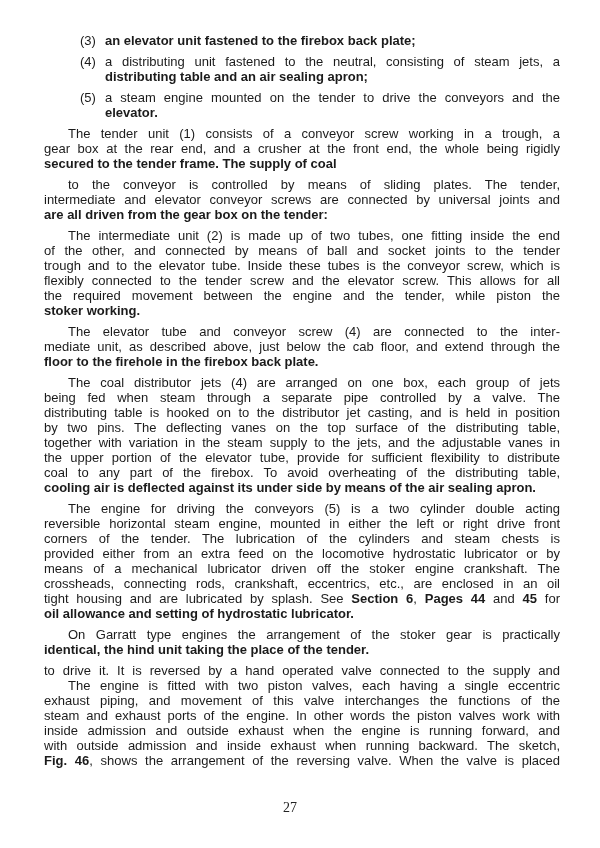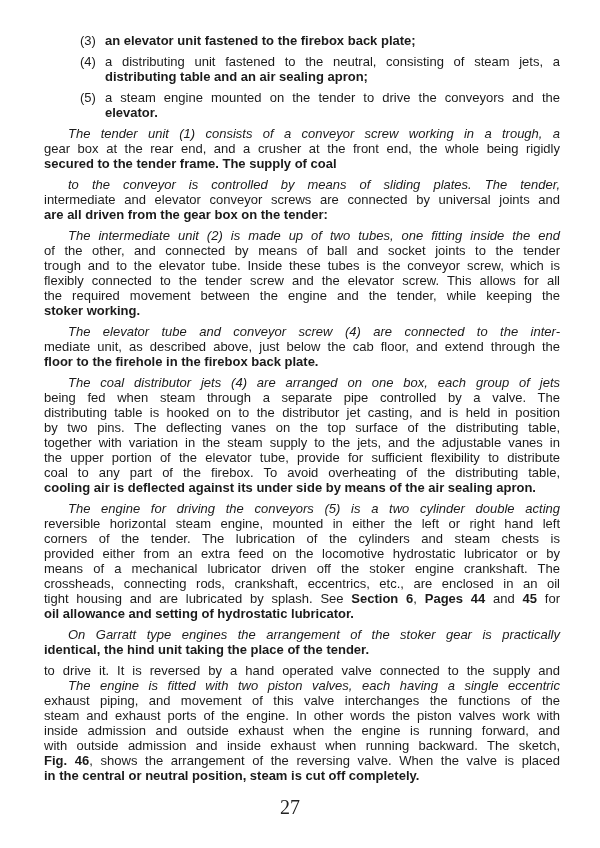--- a/index.html
+++ b/index.html
@@ -36,21 +36,20 @@
     text-align-last: justify;
     -moz-text-align-last: justify;
   }
   .line.end {
     text-align-last: left;
     font-weight: bold;
     -moz-text-align-last: left;
   }
   .para .line.first {
     text-indent: 24px;
-    font-style: italic;
   }
   .list-item {
     position: relative;
     padding-left: 61px;
   }
   .list-item .marker {
     position: absolute;
     left: 36px;
     top: 0;
     line-height: 15px;
@@ -58,21 +57,21 @@
   b {
     font-weight: bold;
   }
   .page-number {
     position: absolute;
     top: 799px;
     left: 0;
     width: 580px;
     text-align: center;
     font-family: "Liberation Serif", "DejaVu Serif", serif;
-    font-size: 20px;
+    font-size: 14px;
     line-height: 17px;
     color: #222222;
   }
 </style>
 </head>
 <body>
 
 <div class="page">
   <div class="text-body">
       <div class="block list-item">
@@ -97,57 +96,56 @@
       <div class="block para">
         <div class="line first">to the conveyor is controlled by means of sliding plates. The tender,</div>
         <div class="line">intermediate and elevator conveyor screws are connected by universal joints and</div>
         <div class="line end">are all driven from the gear box on the tender:</div>
       </div>
       <div class="block para">
         <div class="line first">The intermediate unit (2) is made up of two tubes, one fitting inside the end</div>
         <div class="line">of the other, and connected by means of ball and socket joints to the tender</div>
         <div class="line">trough and to the elevator tube. Inside these tubes is the conveyor screw, which is</div>
         <div class="line">flexibly connected to the tender screw and the elevator screw. This allows for all</div>
-        <div class="line">the required movement between the engine and the tender, while keeping the</div>
+        <div class="line">the required movement between the engine and the tender, while piston the</div>
         <div class="line end">stoker working.</div>
       </div>
       <div class="block para">
         <div class="line first">The elevator tube and conveyor screw (4) are connected to the inter-</div>
         <div class="line">mediate unit, as described above, just below the cab floor, and extend through the</div>
         <div class="line end">floor to the firehole in the firebox back plate.</div>
       </div>
       <div class="block para">
         <div class="line first">The coal distributor jets (4) are arranged on one box, each group of jets</div>
         <div class="line">being fed when steam through a separate pipe controlled by a valve. The</div>
         <div class="line">distributing table is hooked on to the distributor jet casting, and is held in position</div>
         <div class="line">by two pins. The deflecting vanes on the top surface of the distributing table,</div>
         <div class="line">together with variation in the steam supply to the jets, and the adjustable vanes in</div>
         <div class="line">the upper portion of the elevator tube, provide for sufficient flexibility to distribute</div>
         <div class="line">coal to any part of the firebox. To avoid overheating of the distributing table,</div>
         <div class="line end">cooling air is deflected against its under side by means of the air sealing apron.</div>
       </div>
       <div class="block para">
         <div class="line first">The engine for driving the conveyors (5) is a two cylinder double acting</div>
-        <div class="line">reversible horizontal steam engine, mounted in either the left or right hand left</div>
+        <div class="line">reversible horizontal steam engine, mounted in either the left or right drive front</div>
         <div class="line">corners of the tender. The lubrication of the cylinders and steam chests is</div>
         <div class="line">provided either from an extra feed on the locomotive hydrostatic lubricator or by</div>
         <div class="line">means of a mechanical lubricator driven off the stoker engine crankshaft. The</div>
         <div class="line">crossheads, connecting rods, crankshaft, eccentrics, etc., are enclosed in an oil</div>
         <div class="line">tight housing and are lubricated by splash. See <b>Section 6</b>, <b>Pages 44</b> and <b>45</b> for</div>
         <div class="line end">oil allowance and setting of hydrostatic lubricator.</div>
       </div>
       <div class="block para">
         <div class="line first">On Garratt type engines the arrangement of the stoker gear is practically</div>
         <div class="line end">identical, the hind unit taking the place of the tender.</div>
       </div>
       <div class="block para">
         <div class="line">to drive it. It is reversed by a hand operated valve connected to the supply and</div>
         <div class="line first">The engine is fitted with two piston valves, each having a single eccentric</div>
         <div class="line">exhaust piping, and movement of this valve interchanges the functions of the</div>
         <div class="line">steam and exhaust ports of the engine. In other words the piston valves work with</div>
         <div class="line">inside admission and outside exhaust when the engine is running forward, and</div>
         <div class="line">with outside admission and inside exhaust when running backward. The sketch,</div>
         <div class="line"><b>Fig. 46</b>, shows the arrangement of the reversing valve. When the valve is placed</div>
-        <div class="line end">in the central or neutral position, steam is cut off completely.</div>
       </div>
     </div>
   <div class="page-number">27</div>
 </div>
 
 </body></html>

